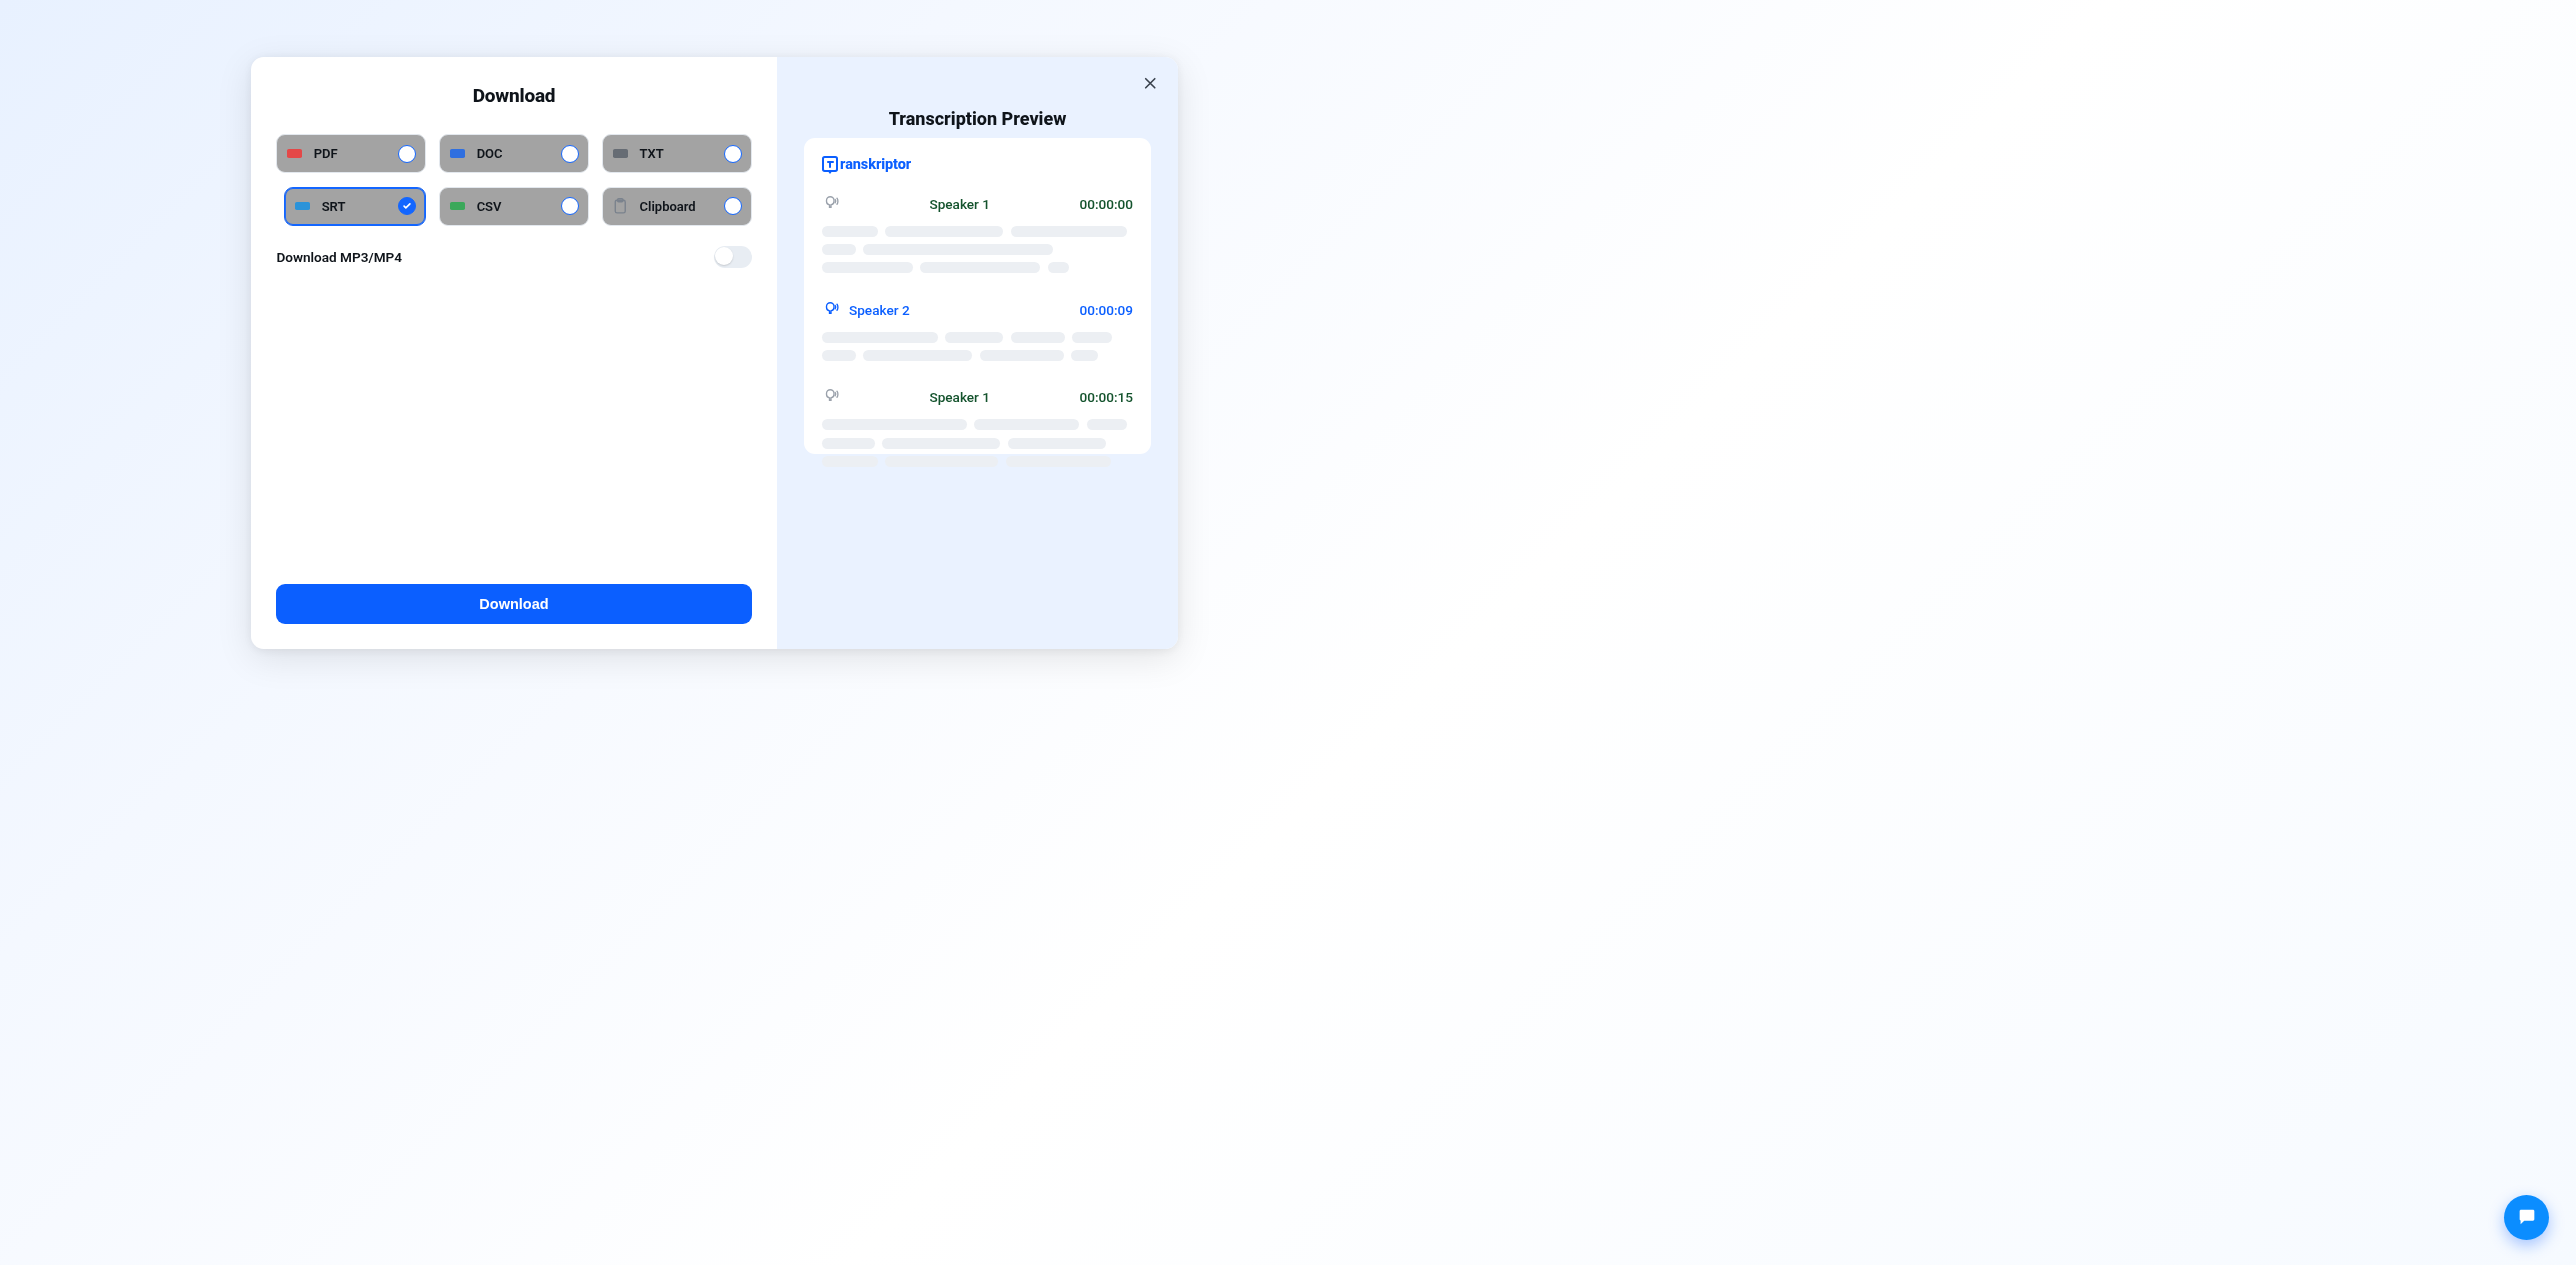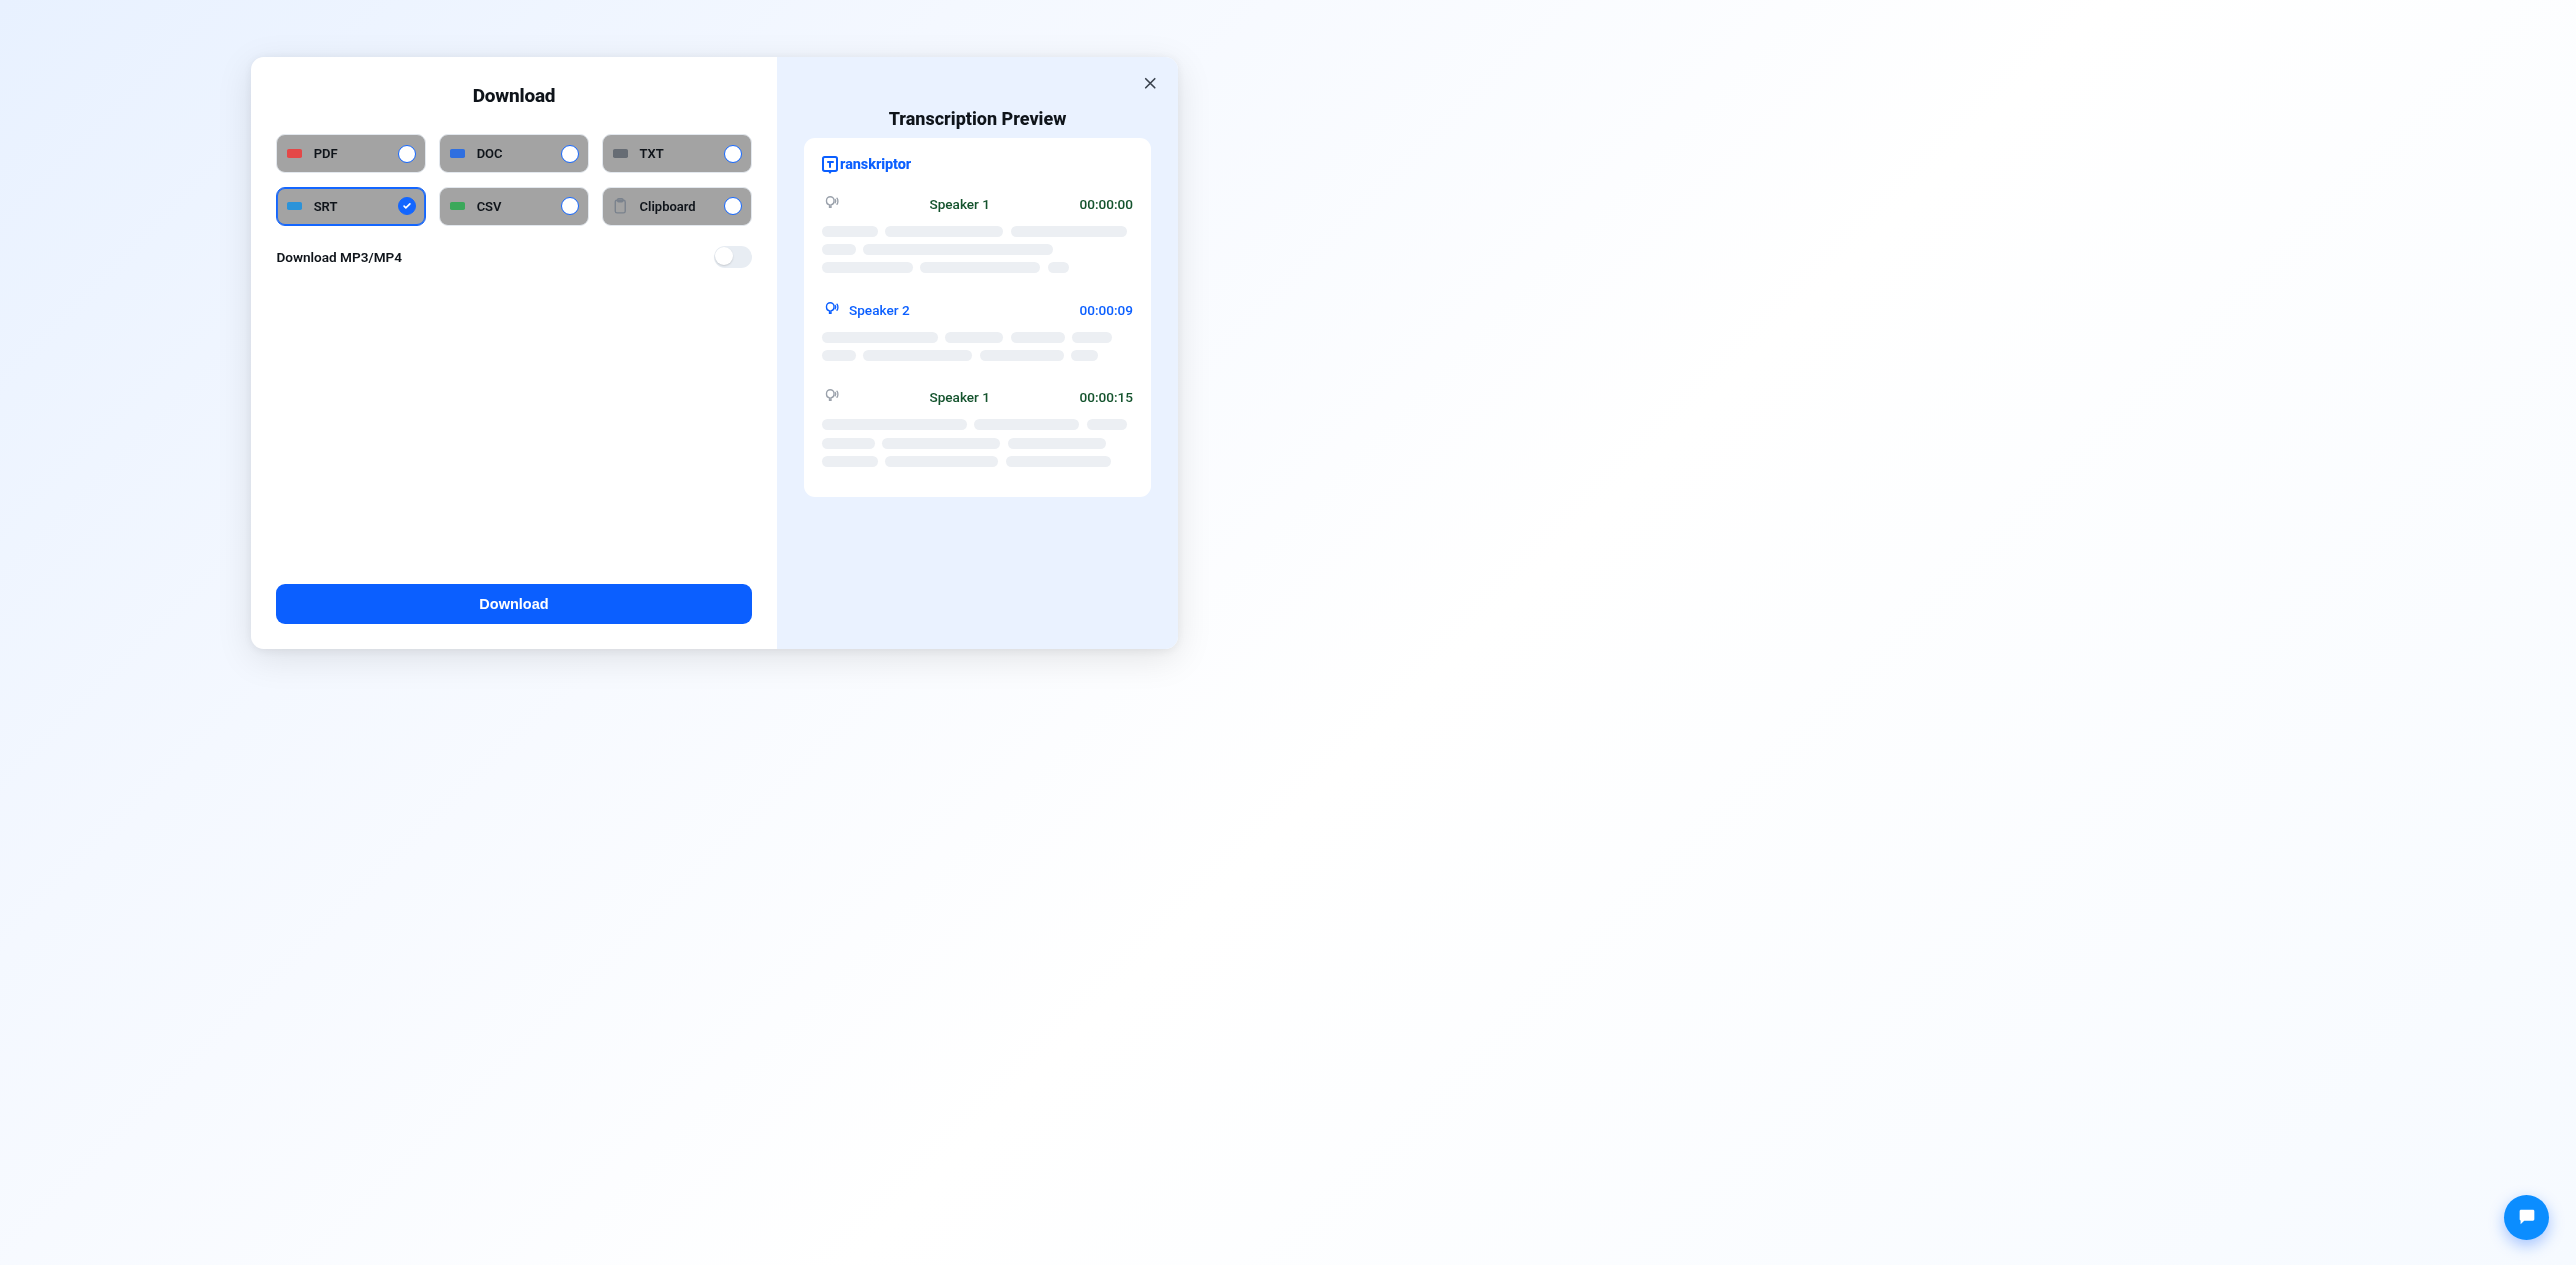--- a/index.html
+++ b/index.html
@@ -53,20 +53,21 @@
     display: flex;
     align-items: center;
     padding: 0 9px 0 9px;
     cursor: pointer;
     user-select: none;
     background: #a3a3a3;
   }
   .format-card.selected {
     border-color: #1366ff;
     box-shadow: 0 0 0 0.9px #1366ff inset;
+    margin-left: 8px;
   }
   .format-icon {
     width: 16.3px;
     height: 12.7px;
     flex: 0 0 16.3px;
     margin-right: 11px;
     display: inline-flex;
     align-items: center;
     justify-content: center;
   }
@@ -175,21 +176,21 @@
     font-weight: 800;
     color: #0f141a;
     margin-top: 27px;
     margin-bottom: 9px;
   }
   .preview-card {
     background: #ffffff;
     border-radius: 11px;
     padding: 18px 18px 34px 18px;
     flex: 0 0 auto;
-    height: 359px;
+    height: 316px;
   }
   .brand {
     display: inline-flex;
     align-items: center;
     gap: 0;
     margin-bottom: 20px;
   }
   .brand-mark {
     width: 16.3px;
     height: 16.3px;

